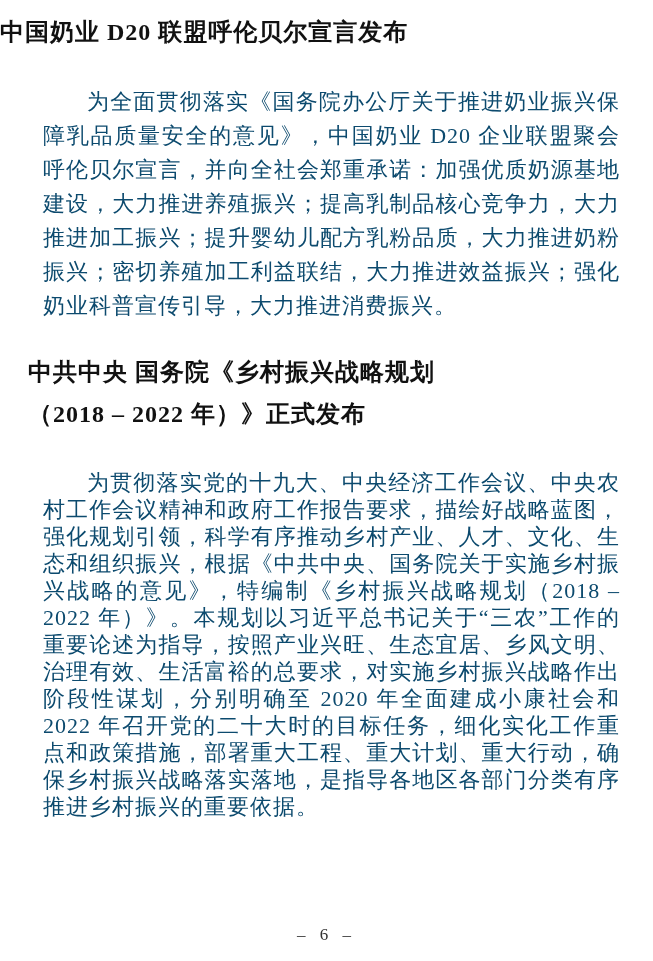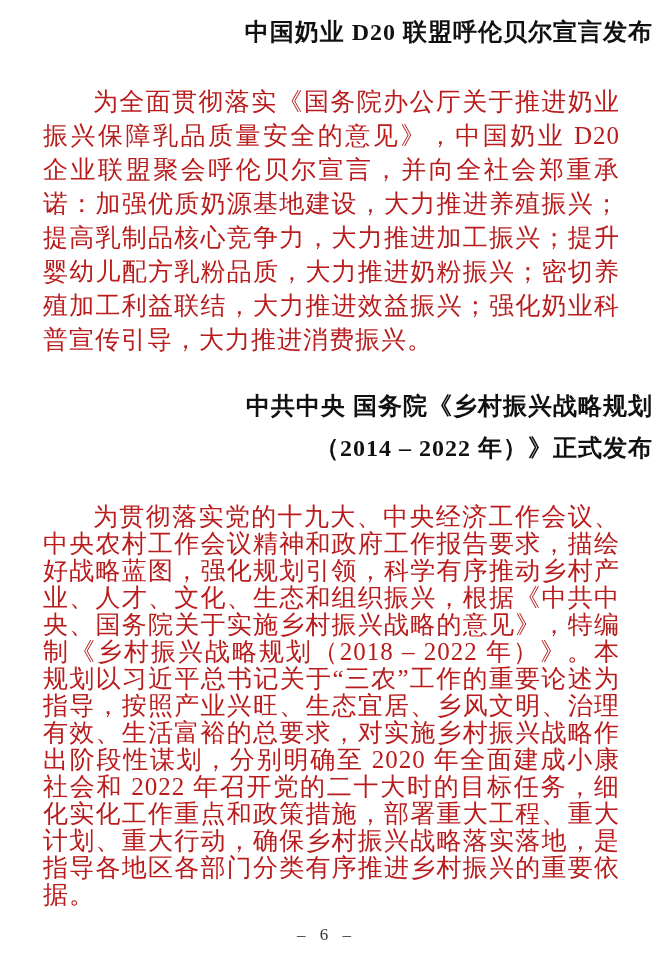--- a/index.html
+++ b/index.html
@@ -13,42 +13,43 @@
     height: 961px;
     background: #ffffff;
     color: #1c1c1c;
     font-family: "Liberation Serif", "DejaVu Serif", serif;
     overflow: hidden;
     box-sizing: border-box;
   }
   .article-title {
     margin: 0;
     padding-top: 16px;
-    text-align: right;
+    text-align: left;
     font-size: 24px;
     font-weight: bold;
     line-height: 33px;
     letter-spacing: 1px;
     color: #111111;
   }
   .article-title-2 {
     margin: 28px 0 0 0;
     padding-top: 0;
     line-height: 42px;
   }
   .title-line {
     display: block;
+    padding-left: 28px;
   }
   .body-para {
     margin: 0 33px 0 43px;
     text-align: justify;
     text-indent: 2em;
-    font-size: 25px;
+    font-size: 22px;
     letter-spacing: 1px;
-    color: #b91c1c;
+    color: #0c4a6e;
   }
   .body-para-1 {
     margin-top: 36px;
     line-height: 34px;
   }
   .body-para-2 {
     margin-top: 34px;
     line-height: 27px;
   }
   .page-footer {
@@ -66,20 +67,20 @@
 <body>
 
 <div class="page">
 
   <h1 class="article-title">中国奶业 D20 联盟呼伦贝尔宣言发布</h1>
 
   <p class="body-para body-para-1">为全面贯彻落实《国务院办公厅关于推进奶业振兴保障乳品质量安全的意见》，中国奶业 D20 企业联盟聚会呼伦贝尔宣言，并向全社会郑重承诺：加强优质奶源基地建设，大力推进养殖振兴；提高乳制品核心竞争力，大力推进加工振兴；提升婴幼儿配方乳粉品质，大力推进奶粉振兴；密切养殖加工利益联结，大力推进效益振兴；强化奶业科普宣传引导，大力推进消费振兴。</p>
 
   <h2 class="article-title article-title-2">
     <span class="title-line">中共中央 国务院《乡村振兴战略规划</span>
-    <span class="title-line">（2014 – 2022 年）》正式发布</span>
+    <span class="title-line">（2018 – 2022 年）》正式发布</span>
   </h2>
 
   <p class="body-para body-para-2">为贯彻落实党的十九大、中央经济工作会议、中央农村工作会议精神和政府工作报告要求，描绘好战略蓝图，强化规划引领，科学有序推动乡村产业、人才、文化、生态和组织振兴，根据《中共中央、国务院关于实施乡村振兴战略的意见》，特编制《乡村振兴战略规划（2018 – 2022 年）》。本规划以习近平总书记关于“三农”工作的重要论述为指导，按照产业兴旺、生态宜居、乡风文明、治理有效、生活富裕的总要求，对实施乡村振兴战略作出阶段性谋划，分别明确至 2020 年全面建成小康社会和 2022 年召开党的二十大时的目标任务，细化实化工作重点和政策措施，部署重大工程、重大计划、重大行动，确保乡村振兴战略落实落地，是指导各地区各部门分类有序推进乡村振兴的重要依据。</p>
 
   <div class="page-footer">– 6 –</div>
 
 </div>
 
 </body></html>

